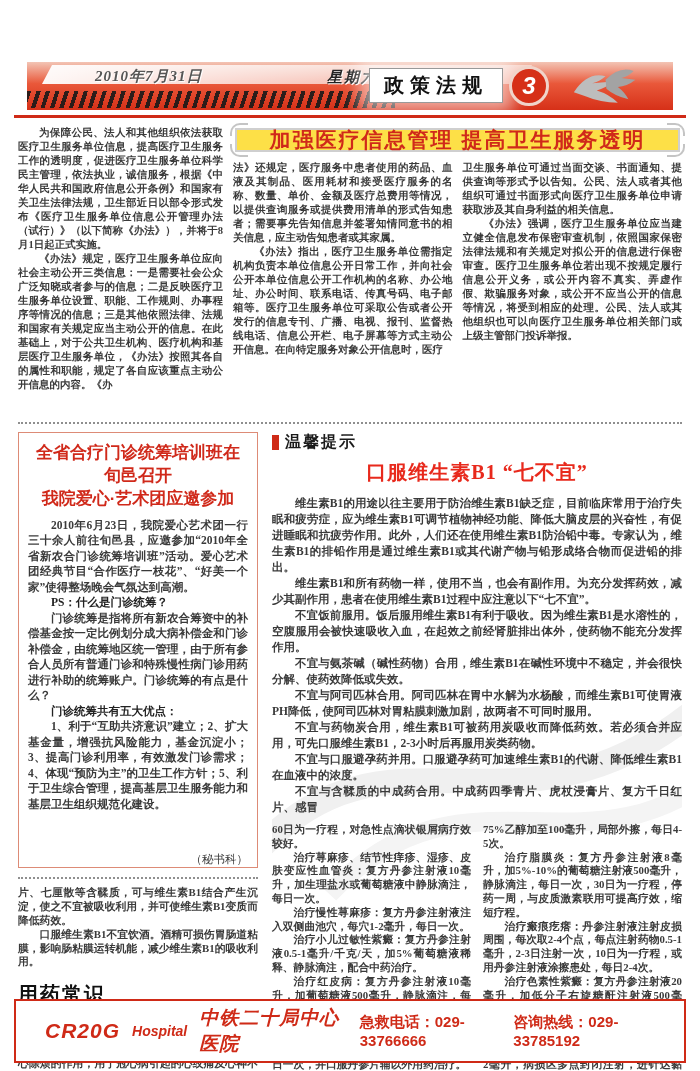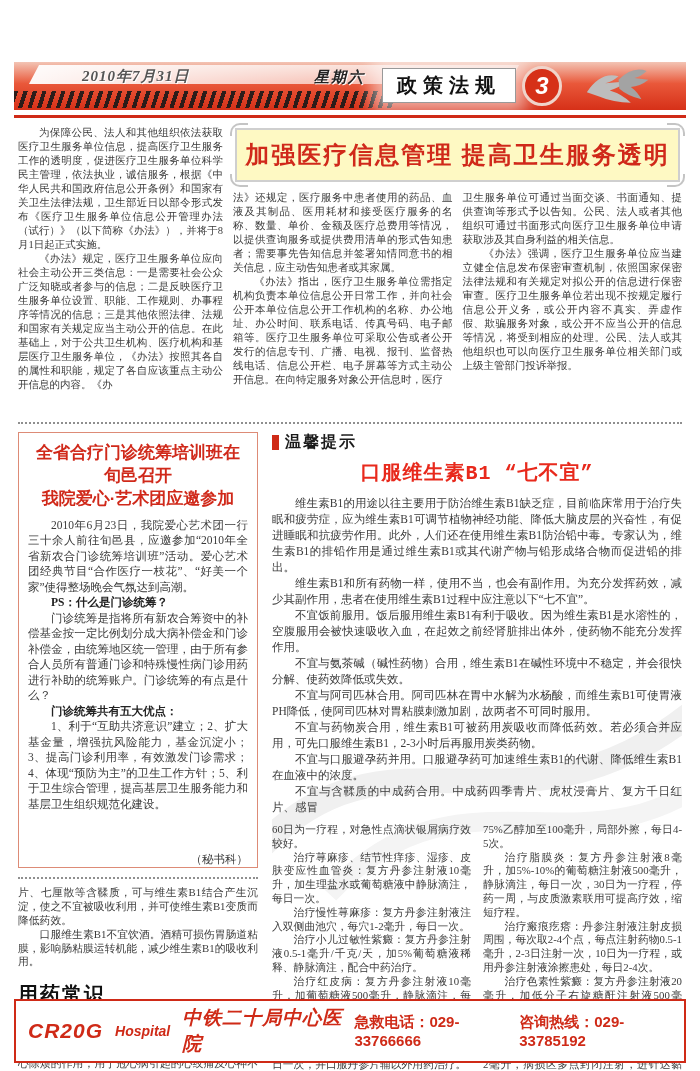--- a/index.html
+++ b/index.html
@@ -1,20 +1,20 @@
 <!DOCTYPE html>
 <html><head>
 <meta charset="utf-8">
 <style>
   html,body{margin:0;padding:0;background:#ffffff;}
   .page{position:relative;width:700px;height:1071px;background:#fff;overflow:hidden;
         font-family:"Liberation Serif","DejaVu Serif",serif;color:#3a3a3a;}
 
   
-  .header-band{position:relative;margin:62px 14px 0;height:48px;
+  .header-band{position:relative;margin:62px 27px 0;height:48px;
     background:linear-gradient(180deg,#f3c4b4 0%,#e9583a 45%,#d63018 100%);overflow:hidden;}
   .white-band{position:absolute;top:3px;left:20px;width:480px;height:19px;transform:skewX(-28deg);
     background:linear-gradient(90deg,rgba(255,255,255,.95),rgba(255,255,255,.45));}
   .stripes{position:absolute;bottom:2px;left:0;width:57%;height:17px;
     background:repeating-linear-gradient(108deg,#181818 0 4px,rgba(0,0,0,0) 4px 9px);opacity:.9;}
   .h-date{position:absolute;top:5px;left:68px;font-style:italic;font-weight:700;font-size:15px;
     color:#555;text-shadow:1px 1px 0 rgba(255,255,255,.95);letter-spacing:1px;}
   .h-week{position:absolute;top:6px;left:300px;font-style:italic;font-weight:700;font-size:15px;
     color:#222;text-shadow:1px 1px 0 rgba(255,255,255,.95);letter-spacing:2px;}
   .h-section{position:absolute;top:6px;right:170px;background:#fff;border:1px solid #999;
@@ -24,31 +24,31 @@
     background:#d63018;border:3px solid #f0d4ca;color:#fff;font-family:"Liberation Sans",sans-serif;
     font-weight:800;font-style:italic;font-size:24px;display:flex;align-items:center;justify-content:center;}
   .h-doves{position:absolute;top:2px;right:34px;width:74px;height:44px;}
   .red-rule{margin:5px 14px 0;height:3px;background:#cf2a17;}
 
   
   .article1{display:flex;gap:10px;padding:8px 18px 0;height:286px;overflow:hidden;
     font-size:10.5px;line-height:14px;text-align:justify;}
   .a1-col1{width:205px;flex:none;}
   .a1-right{flex:1;display:flex;flex-direction:column;}
-  .tbox{position:relative;border:2px solid #cfcfcf;margin:2px 2px 9px;padding:18px 6px;
+  .tbox{position:relative;border:2px solid #cfcfcf;margin:2px 2px 9px;padding:3px 6px;
     text-align:center;color:#d0291a;font-family:"Liberation Sans","DejaVu Sans",sans-serif;
-    font-weight:700;font-size:24px;letter-spacing:2px;background:#fef9c3;}
+    font-weight:700;font-size:21px;letter-spacing:2px;background:#fde047;}
   .corner{position:absolute;width:16px;height:11px;border:2px solid #c4c4c4;}
   .c-tl{top:-7px;left:-7px;border-right:none;border-bottom:none;border-radius:10px 0 0 0;}
   .c-tr{top:-7px;right:-7px;border-left:none;border-bottom:none;border-radius:0 10px 0 0;}
   .c-bl{bottom:-7px;left:-7px;border-right:none;border-top:none;border-radius:0 0 0 10px;}
   .c-br{bottom:-7px;right:-7px;border-left:none;border-top:none;border-radius:0 0 10px 0;}
   .a1-cols{display:flex;gap:10px;flex:1;overflow:hidden;}
   .a1-cols>div{flex:1;}
-  p{margin:0;text-indent:2em;}
+  p{margin:0;text-indent:2em;font-weight:bold;}
   p.noindent{text-indent:0;}
 
   .dotted{border-top:2px dotted #8f8f8f;margin:10px 18px 6px;}
   .dotted2{border-top:2px dotted #8f8f8f;margin:9px 0 7px;}
 
   
   .main-row{display:flex;gap:14px;padding:2px 18px 0;}
   .left-col{width:240px;flex:none;}
   .box2{border:1px solid #dd8b76;padding:7px 9px 0;}
   .box2-title{color:#d0291a;font-family:"Liberation Sans",sans-serif;font-weight:700;
@@ -59,32 +59,32 @@
   .cont p{font-size:10.8px;line-height:13.8px;text-align:justify;}
   .sec-label{font-family:"Liberation Sans",sans-serif;font-weight:700;font-size:20px;
     color:#111;margin:12px 0 6px;letter-spacing:2px;text-decoration:underline;}
   .danshen-title{color:#d0291a;font-family:"Liberation Sans",sans-serif;font-weight:700;
     font-size:16.5px;text-align:center;margin:2px 0 7px;}
 
   .right-area{flex:1;position:relative;}
   .tips-label{font-family:"Liberation Sans",sans-serif;font-weight:700;font-size:16px;
     color:#1a1a1a;letter-spacing:2px;display:flex;align-items:center;gap:6px;}
   .tips-marker{width:7px;height:15px;background:#cf2a17;display:inline-block;}
-  .tips-title{text-align:center;color:#e8291c;font-family:Liberation Mono, monospace;
+  .tips-title{text-align:center;color:#e8291c;font-family:Liberation Serif, serif;
     font-weight:700;font-size:20px;letter-spacing:1px;margin:6px 0 9px;}
   .tips-body p{font-size:11.5px;line-height:16px;text-align:justify;position:relative;z-index:1;}
   .bottom-cols{display:flex;gap:12px;margin-top:8px;}
   .bottom-cols>div{flex:1;}
   .bottom-cols p{font-size:10.8px;line-height:13.8px;text-align:justify;position:relative;z-index:1;}
 
   .watermark{position:absolute;left:0;top:130px;width:100%;height:340px;z-index:0;pointer-events:none;}
 
   
   .footer{position:absolute;left:14px;right:14px;bottom:8px;border:2px solid #cf2a17;
-    background:#fff;padding:4px 12px;display:flex;align-items:center;gap:12px;color:#cf2a17;
+    background:#fff;padding:4px 29px;display:flex;align-items:center;gap:12px;color:#cf2a17;
     font-family:"Liberation Sans","DejaVu Sans",sans-serif;z-index:3;}
   .f-brand{font-weight:800;font-style:italic;font-size:21px;letter-spacing:1px;}
   .f-sub{font-weight:700;font-style:italic;font-size:14px;}
   .f-name{font-weight:800;font-style:italic;font-size:19px;letter-spacing:1px;}
   .f-tel{font-weight:700;font-size:15px;}
   .f-hotline{margin-left:auto;font-weight:700;font-size:15px;}
 </style>
 </head>
 <body>
 

